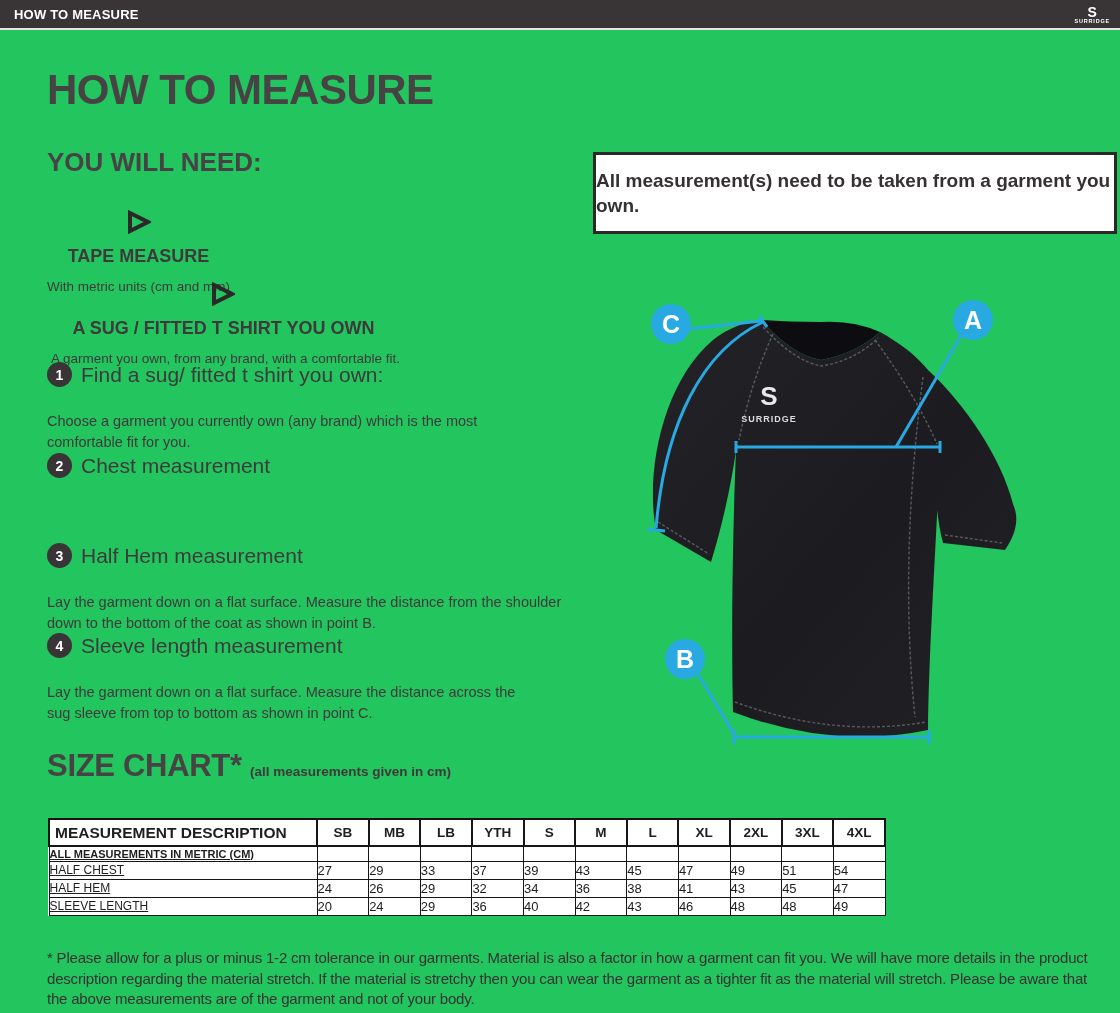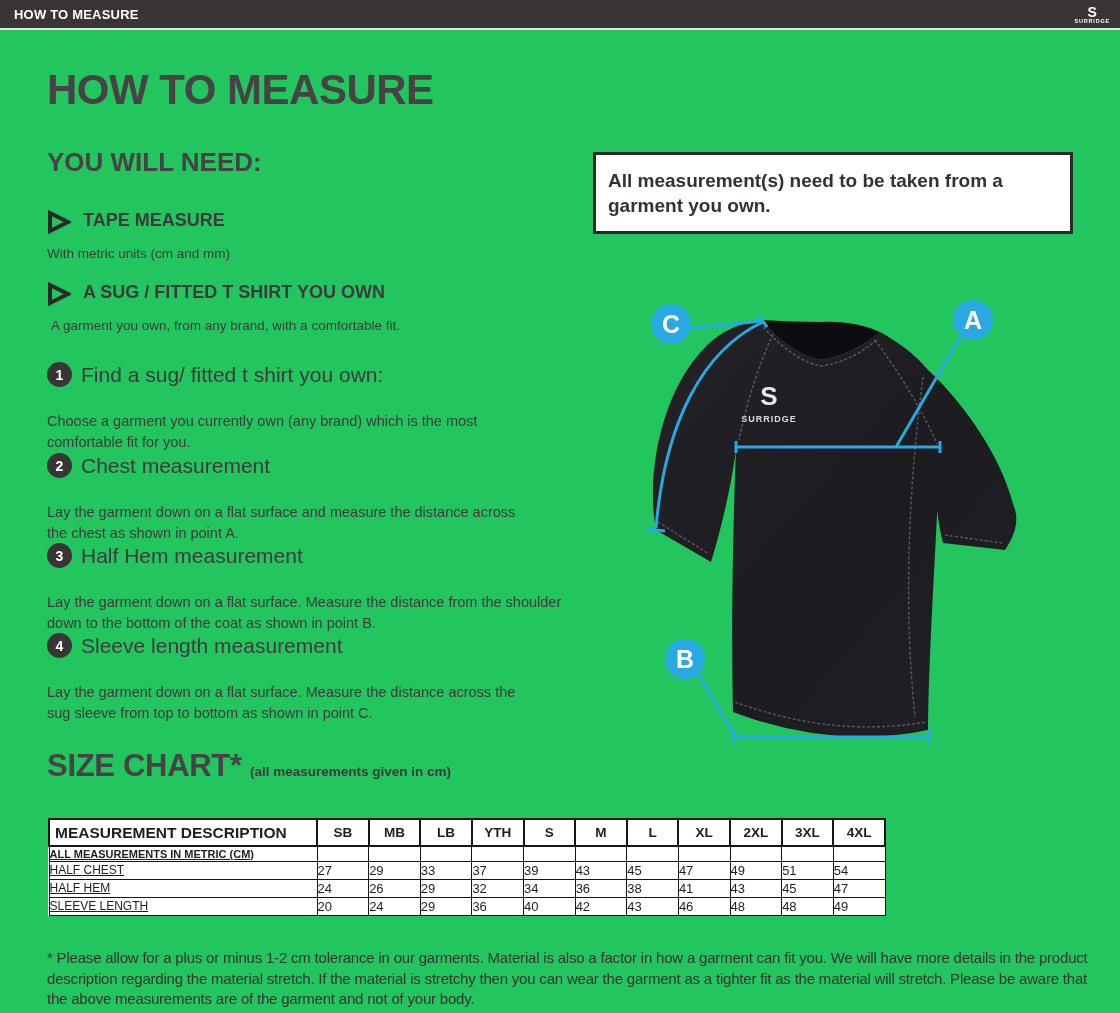--- a/index.html
+++ b/index.html
@@ -11,32 +11,32 @@
   .topbar { position:absolute; left:0; top:0; width:1120px; height:30px; background:#393435; border-bottom:2px solid #e5e3e3; display:flex; align-items:center; justify-content:space-between; padding:0 10px 0 14px; }
   .topbar-title { color:#ffffff; font-size:13px; font-weight:bold; letter-spacing:.2px; }
   .brand-logo { display:flex; flex-direction:column; align-items:center; line-height:1; margin-top:1px; }
   .brand-logo .s-glyph { color:#ffffff; font-weight:bold; font-size:14px; transform:scaleY(1.1); }
   .brand-logo .brand-text { color:#ffffff; font-size:5.5px; font-weight:bold; letter-spacing:.8px; margin-top:1px; }
 
   .h1 { position:absolute; left:47px; top:66px; font-size:42px; font-weight:600; color:#474344; letter-spacing:-.5px; }
   .h2 { position:absolute; left:47px; top:147px; font-size:26px; font-weight:600; color:#474344; }
 
   .need-item { position:absolute; left:47px; }
-  .need-title { display:flex; gap:12px; font-size:18px; font-weight:600; color:#3e3a3b; }
+  .need-title { display:flex; align-items:center; gap:12px; font-size:18px; font-weight:600; color:#3e3a3b;flex-direction:column; }
   .tri { flex:0 0 auto; }
   .need-sub { font-size:13.5px; color:#3e3a3b; margin-top:12px; }
 
   .step { position:absolute; left:47px; }
   .step-head { display:flex; align-items:center; gap:9px; }
   .step-num { width:25px; height:25px; border-radius:50%; background:#393435; color:#fff; font-size:14px; font-weight:bold; display:flex; align-items:center; justify-content:center; }
   .step-title { font-size:21px; color:#3e3a3b; }
   .step-body { margin-top:24px; font-size:14.5px; line-height:1.42; color:#3e3a3b; }
   .w1{max-width:455px}.w2{max-width:492px}.w3{max-width:528px}.w4{max-width:485px}
 
-  .notice { position:absolute; left:593px; top:152px; width:480px; border:3px solid #2c2829; padding:13px 12px; font-size:19px; font-weight:bold; line-height:1.32; color:#353132; background:#fff; }
+  .notice { position:absolute; left:593px; top:152px; width:524px; border:3px solid #2c2829; padding:13px 0; font-size:19px; font-weight:bold; line-height:1.32; color:#353132; background:#fff; }
 
   .diagram { position:absolute; left:593px; top:272px; width:522px; height:500px; }
 
   .size-chart-head { position:absolute; left:47px; top:748px; font-size:31px; font-weight:600; color:#474344; letter-spacing:-.3px; }
   .size-chart-sub { position:absolute; left:250px; top:764px; font-size:13.5px; font-weight:600; color:#3e3a3b; }
 
   table.sizes { position:absolute; left:48px; top:818px; width:838px; border-collapse:collapse; table-layout:fixed; background:#fff; }
   table.sizes th, table.sizes td { border:1px solid #161616; color:#1e1e1e; }
   table.sizes th { border:2px solid #161616; font-size:13.5px; height:27px; }
   table.sizes th.desc { width:268px; text-align:left; padding-left:5px; font-size:15.5px; }
@@ -89,21 +89,20 @@
       <span class="step-title">Find a sug/ fitted t shirt you own:</span>
     </div>
     <div class="step-body w1">Choose a garment you currently own (any brand) which is the most comfortable fit for you.</div>
   </div>
 
   <div class="step" style="top:453px;">
     <div class="step-head">
       <span class="step-num">2</span>
       <span class="step-title">Chest measurement</span>
     </div>
-    <div class="step-body w2">Lay the garment down on a flat surface and measure the distance across the chest as shown in point A.</div>
   </div>
 
   <div class="step" style="top:543px;">
     <div class="step-head">
       <span class="step-num">3</span>
       <span class="step-title">Half Hem measurement</span>
     </div>
     <div class="step-body w3">Lay the garment down on a flat surface. Measure the distance from the shoulder down to the bottom of the coat as shown in point B.</div>
   </div>
 

